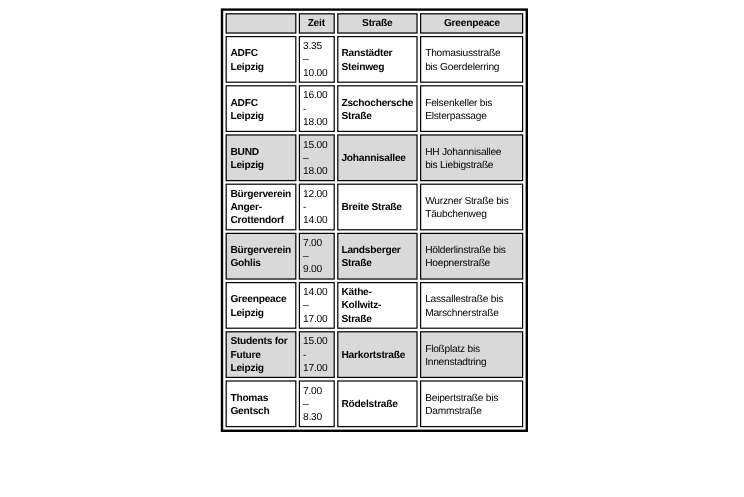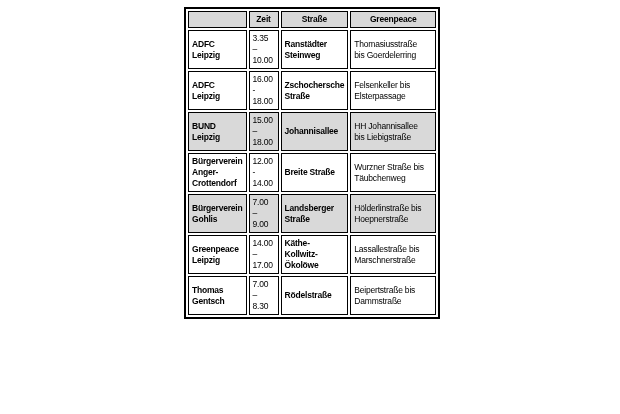--- a/index.html
+++ b/index.html
@@ -128,23 +128,34 @@
 Hoepnerstraße</td>
       </tr>
       <tr>
         <td class="col-org">Greenpeace
 Leipzig</td>
         <td class="col-zeit">14.00
 –
 17.00</td>
         <td class="col-str">Käthe-
 Kollwitz-
-Ökolöwe</td>
+Straße</td>
         <td class="col-abs">Lassallestraße bis
 Marschnerstraße</td>
+      </tr>
+      <tr class="shaded">
+        <td class="col-org">Students for
+Future
+Leipzig</td>
+        <td class="col-zeit">15.00
+-
+17.00</td>
+        <td class="col-str">Harkortstraße</td>
+        <td class="col-abs">Floßplatz bis
+Innenstadtring</td>
       </tr>
       <tr>
         <td class="col-org">Thomas
 Gentsch</td>
         <td class="col-zeit">7.00 –
 8.30</td>
         <td class="col-str">Rödelstraße</td>
         <td class="col-abs">Beipertstraße bis
 Dammstraße</td>
       </tr>

